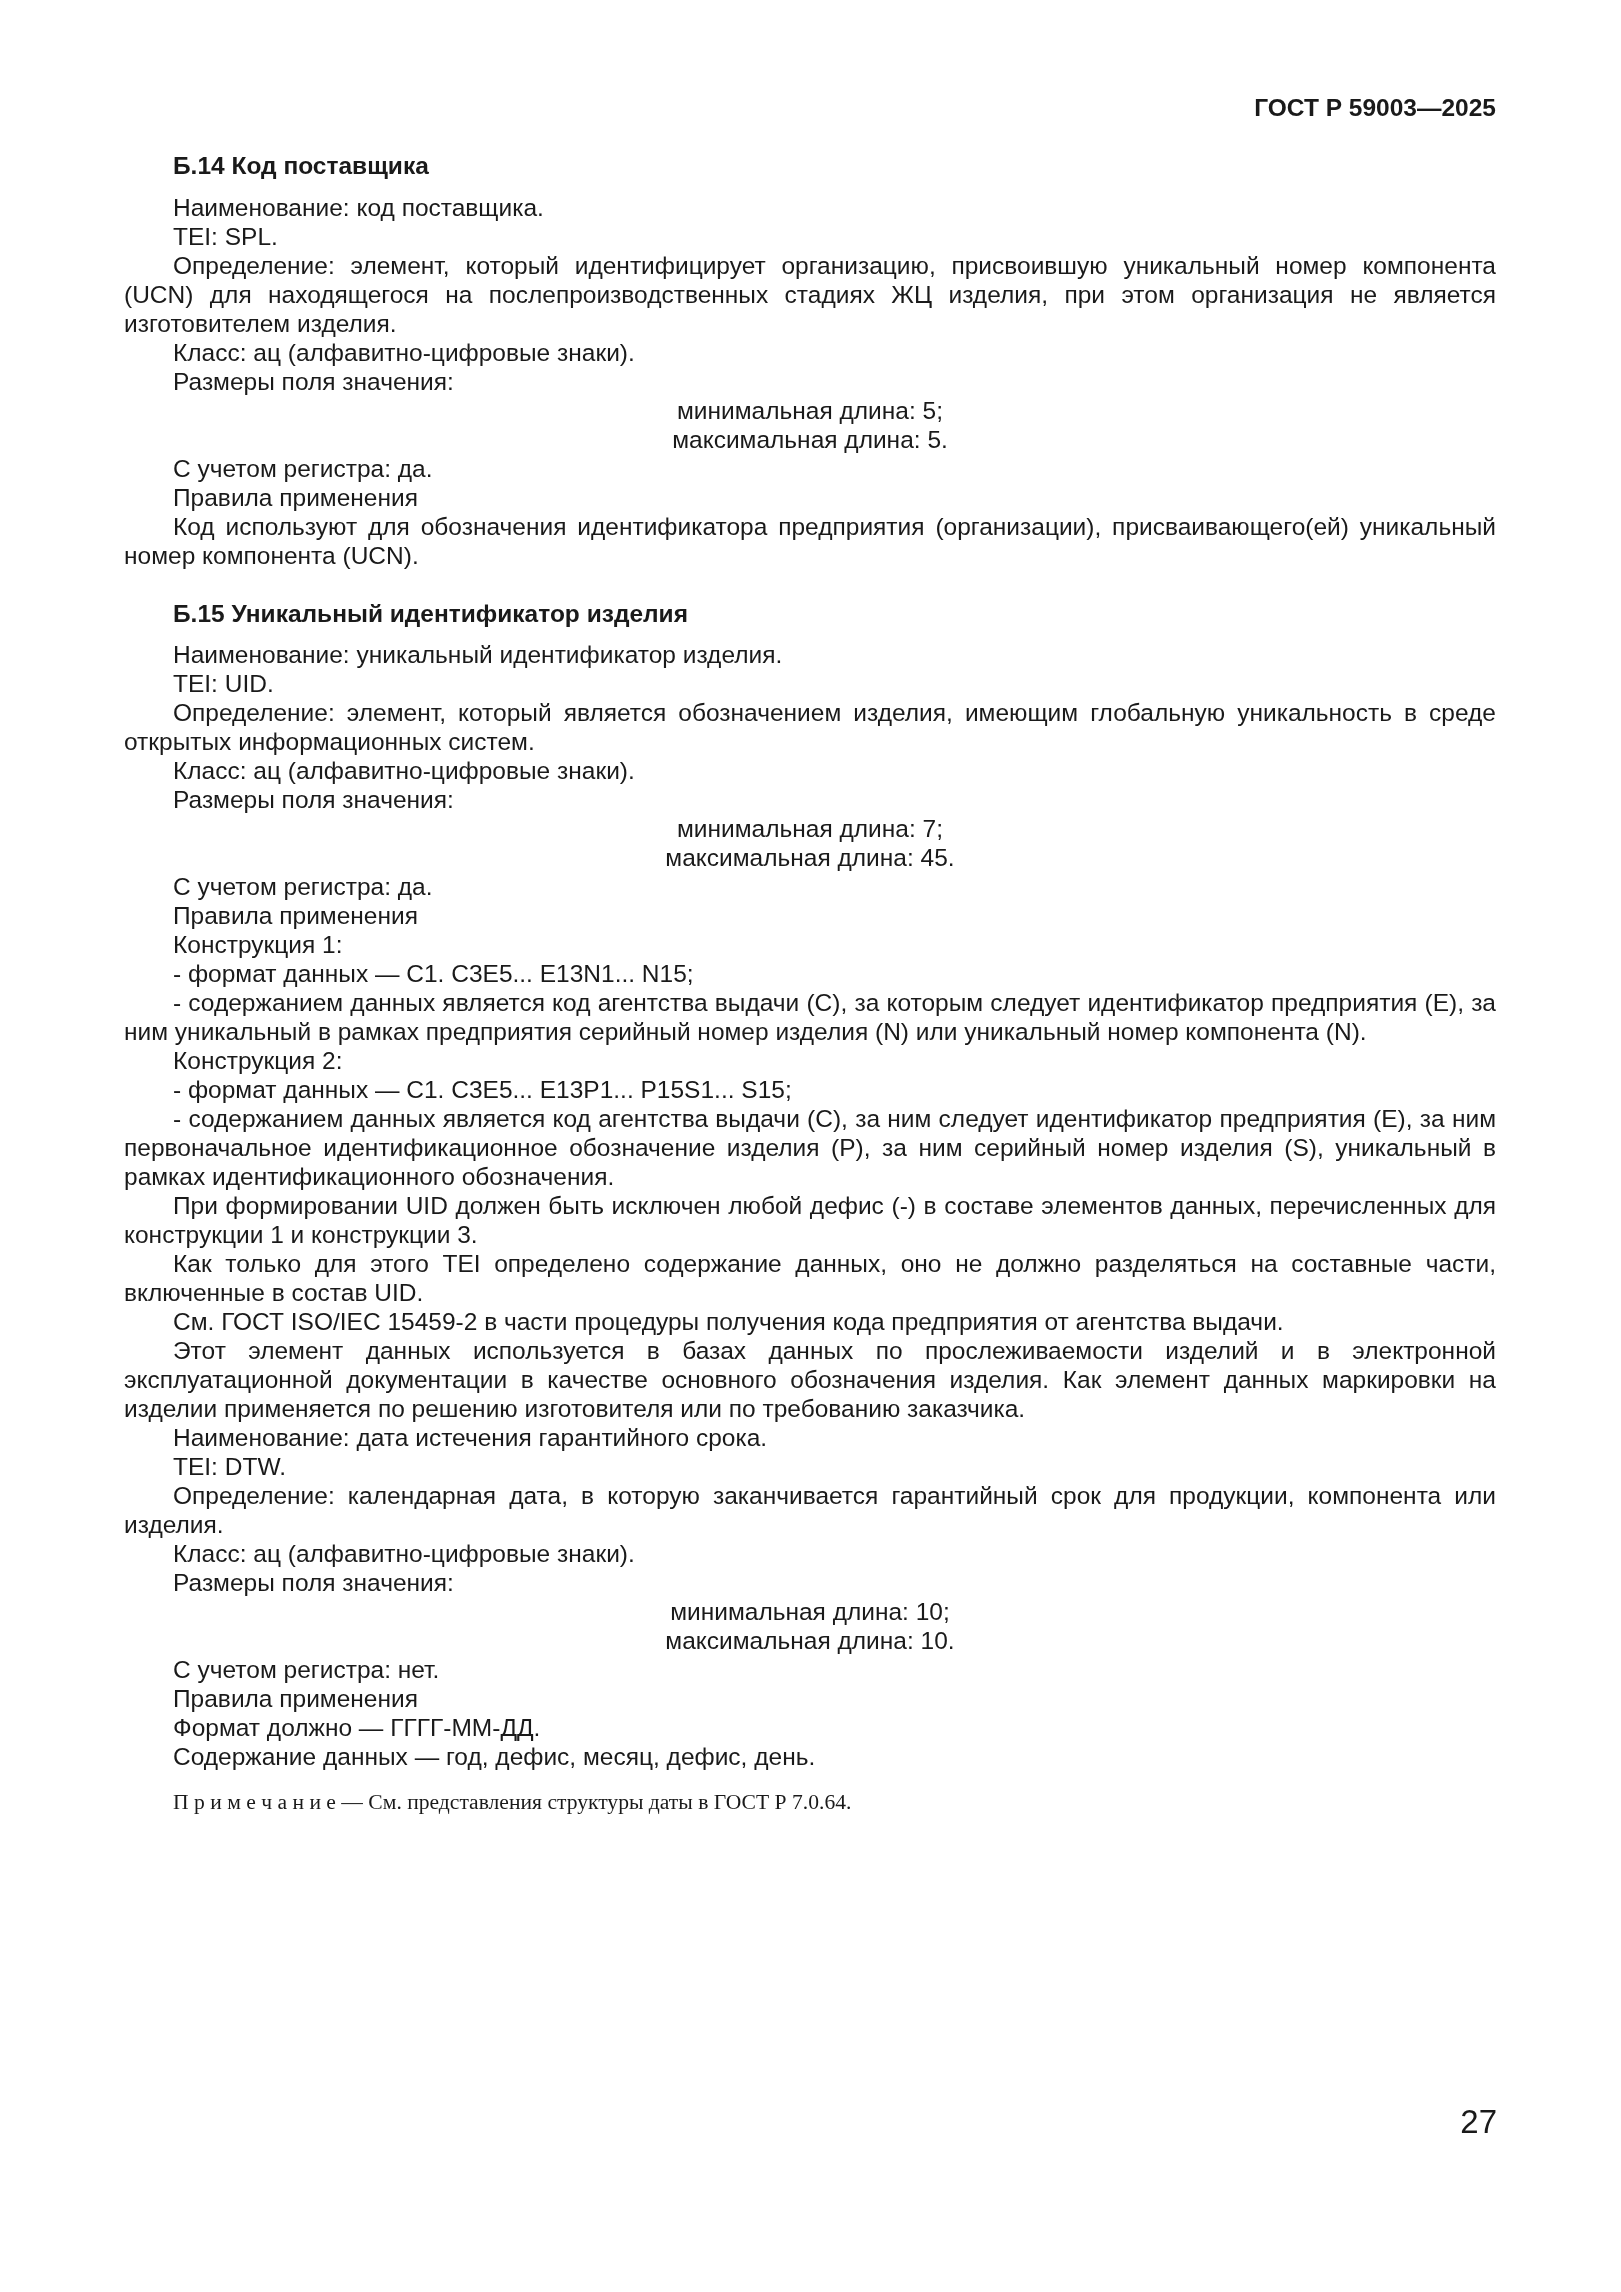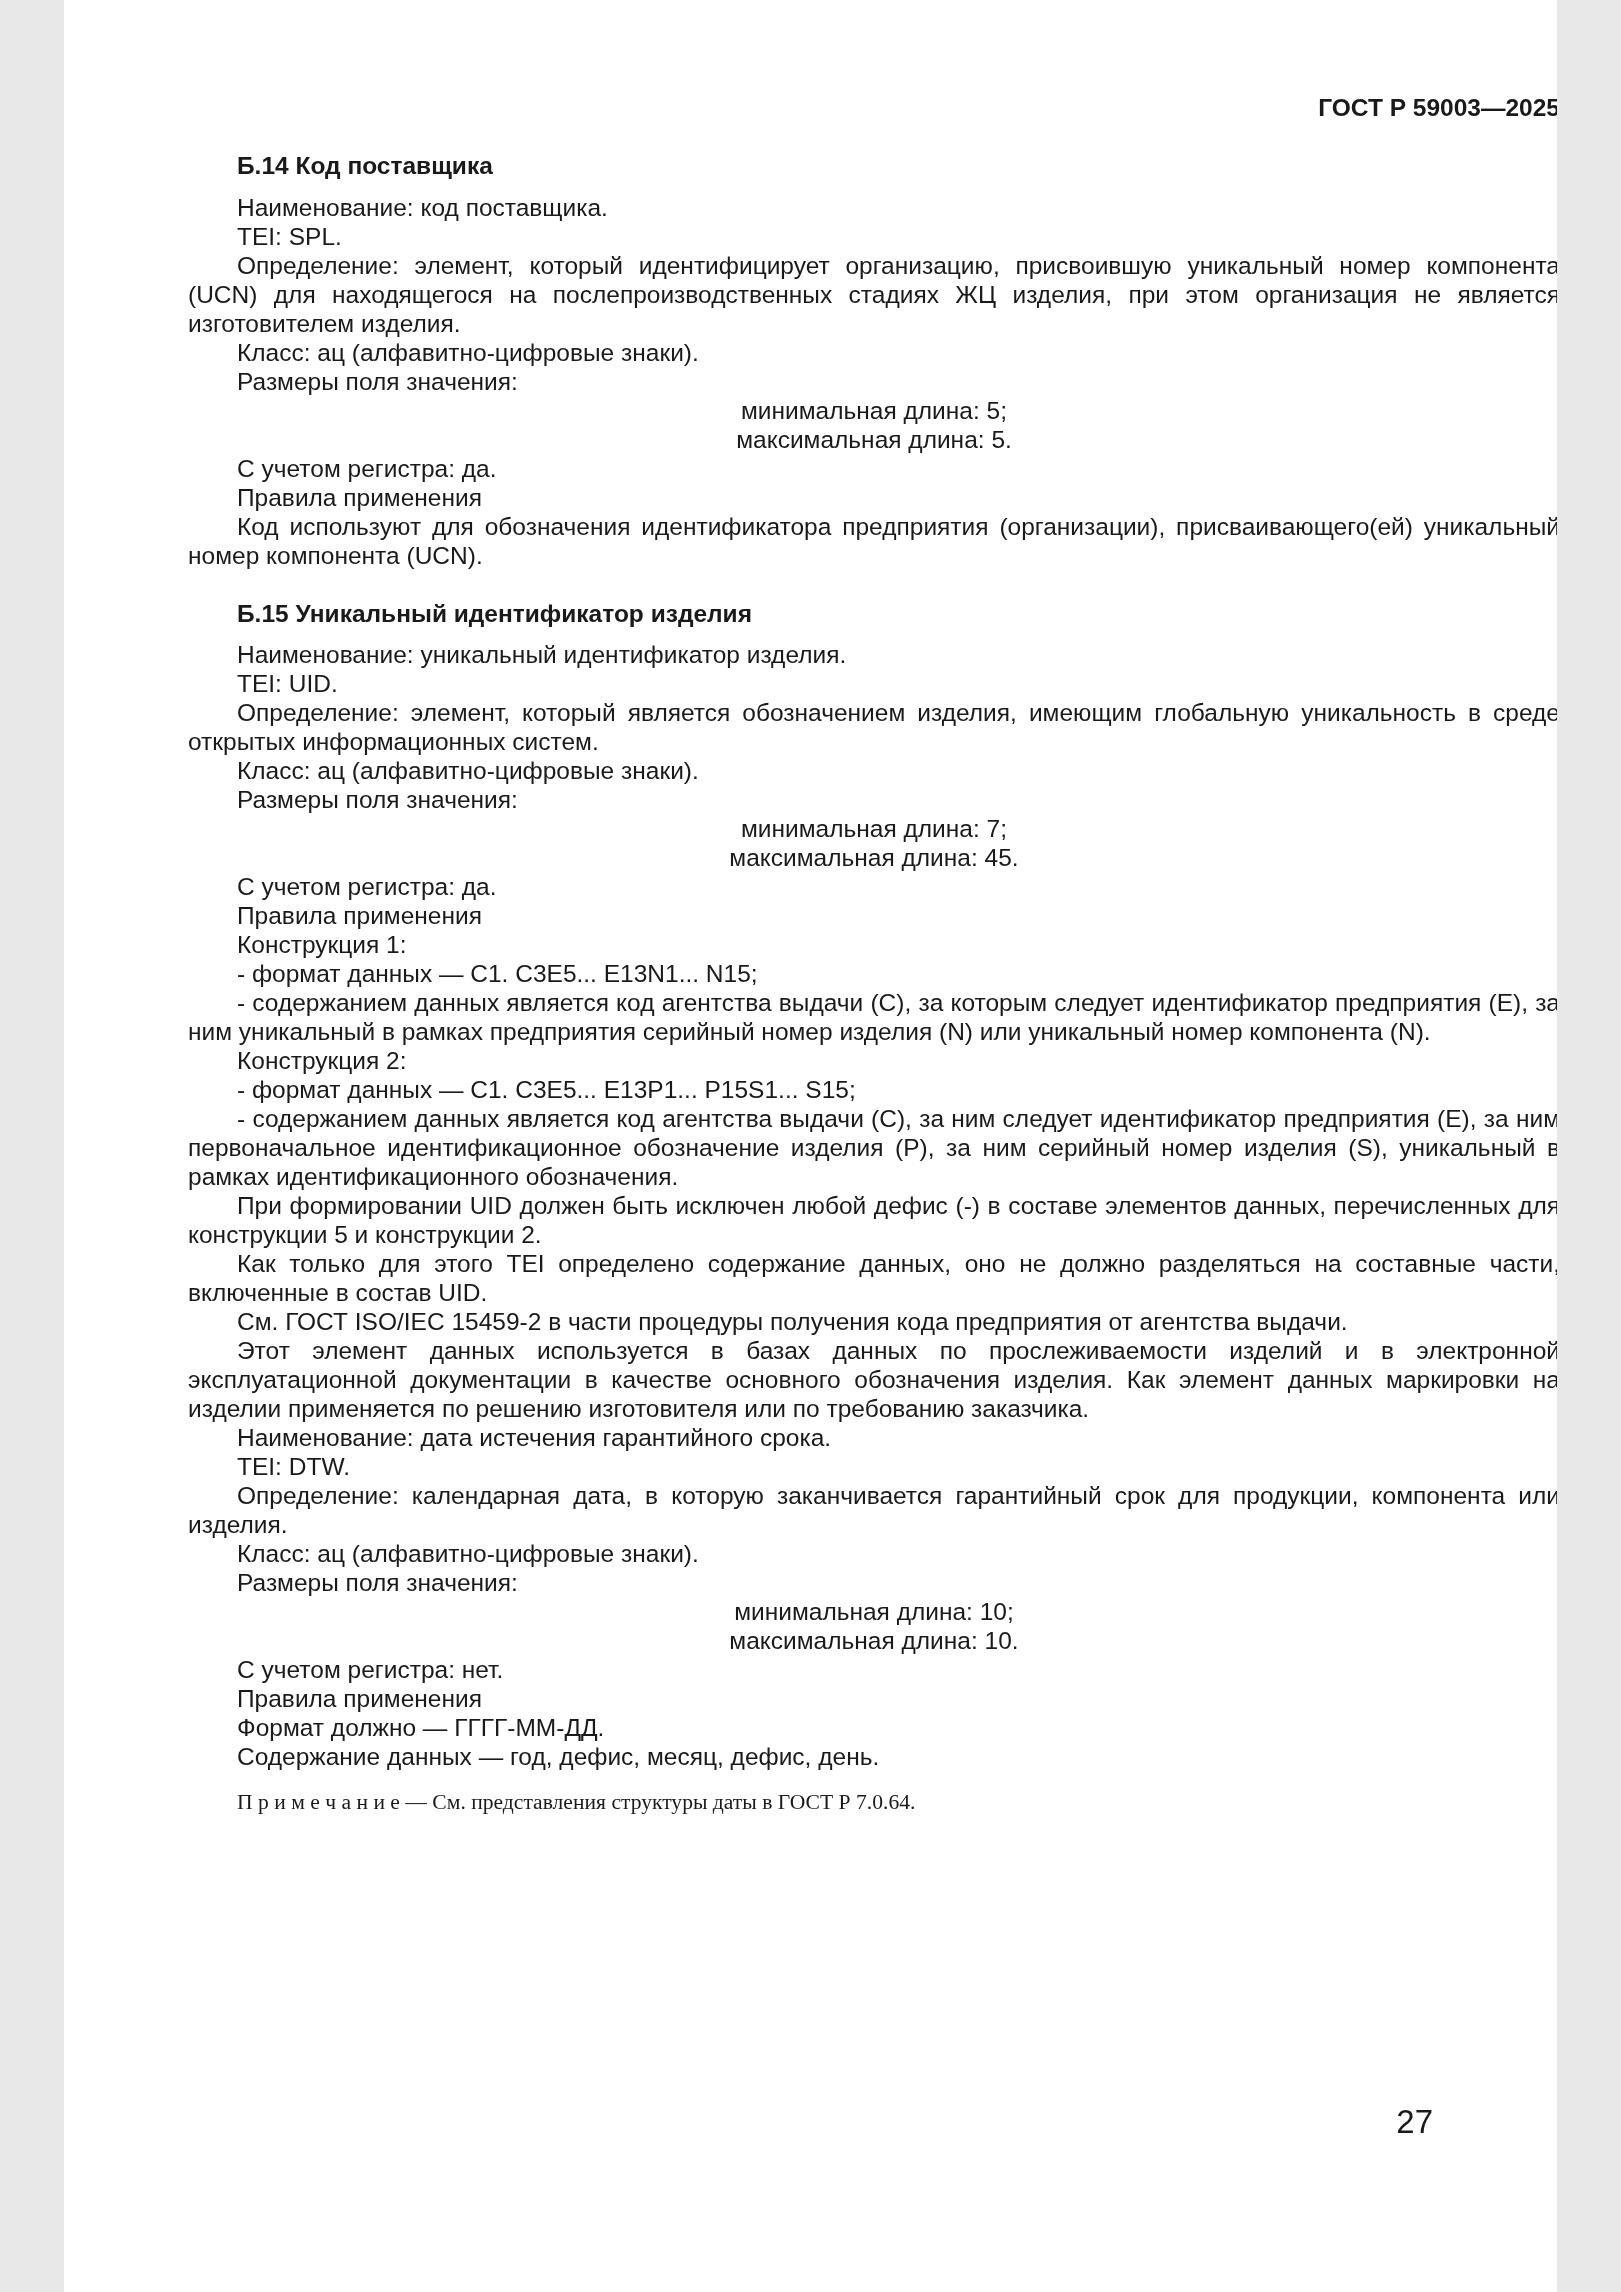--- a/index.html
+++ b/index.html
@@ -2,21 +2,21 @@
 <html><head>
 <meta charset="utf-8">
 <style>
   html, body {
     margin: 0;
     padding: 0;
     background: #e8e8e8;
   }
   .page {
     position: relative;
-    width: 1493px;
+    width: 1621px;
     height: 2293px;
     margin: 0 auto;
     background: #ffffff;
     font-family: "Liberation Sans", "DejaVu Sans", sans-serif;
     color: #1a1a1a;
     overflow: hidden;
   }
   .content {
     position: absolute;
     left: 124px;
@@ -96,21 +96,21 @@
       <p class="para flush">минимальная длина: 7;</p>
       <p class="para flush">максимальная длина: 45.</p>
       <p class="para">С учетом регистра: да.</p>
       <p class="para">Правила применения</p>
       <p class="para">Конструкция 1:</p>
       <p class="para">- формат данных — С1. С3Е5... Е13N1... N15;</p>
       <p class="para">- содержанием данных является код агентства выдачи (С), за которым следует идентификатор предприятия (Е), за ним уникальный в рамках предприятия серийный номер изделия (N) или уникальный номер компонента (N).</p>
       <p class="para">Конструкция 2:</p>
       <p class="para">- формат данных — С1. С3Е5... Е13Р1... Р15S1... S15;</p>
       <p class="para">- содержанием данных является код агентства выдачи (С), за ним следует идентификатор предприятия (Е), за ним первоначальное идентификационное обозначение изделия (Р), за ним серийный номер изделия (S), уникальный в рамках идентификационного обозначения.</p>
-      <p class="para">При формировании UID должен быть исключен любой дефис (-) в составе элементов данных, перечисленных для конструкции 5 и конструкции 2.</p>
+      <p class="para">При формировании UID должен быть исключен любой дефис (-) в составе элементов данных, перечисленных для конструкции 1 и конструкции 3.</p>
       <p class="para">Как только для этого TEI определено содержание данных, оно не должно разделяться на составные части, включенные в состав UID.</p>
       <p class="para">См. ГОСТ ISO/IEC 15459-2 в части процедуры получения кода предприятия от агентства выдачи.</p>
       <p class="para">Этот элемент данных используется в базах данных по прослеживаемости изделий и в электронной эксплуатационной документации в качестве основного обозначения изделия. Как элемент данных маркировки на изделии применяется по решению изготовителя или по требованию заказчика.</p>
     </section>
 
     <section>
       <p class="para">Наименование: дата истечения гарантийного срока.</p>
       <p class="para">TEI: DTW.</p>
       <p class="para">Определение: календарная дата, в которую заканчивается гарантийный срок для продукции, компонента или изделия.</p>
       <p class="para">Класс: ац (алфавитно-цифровые знаки).</p>

